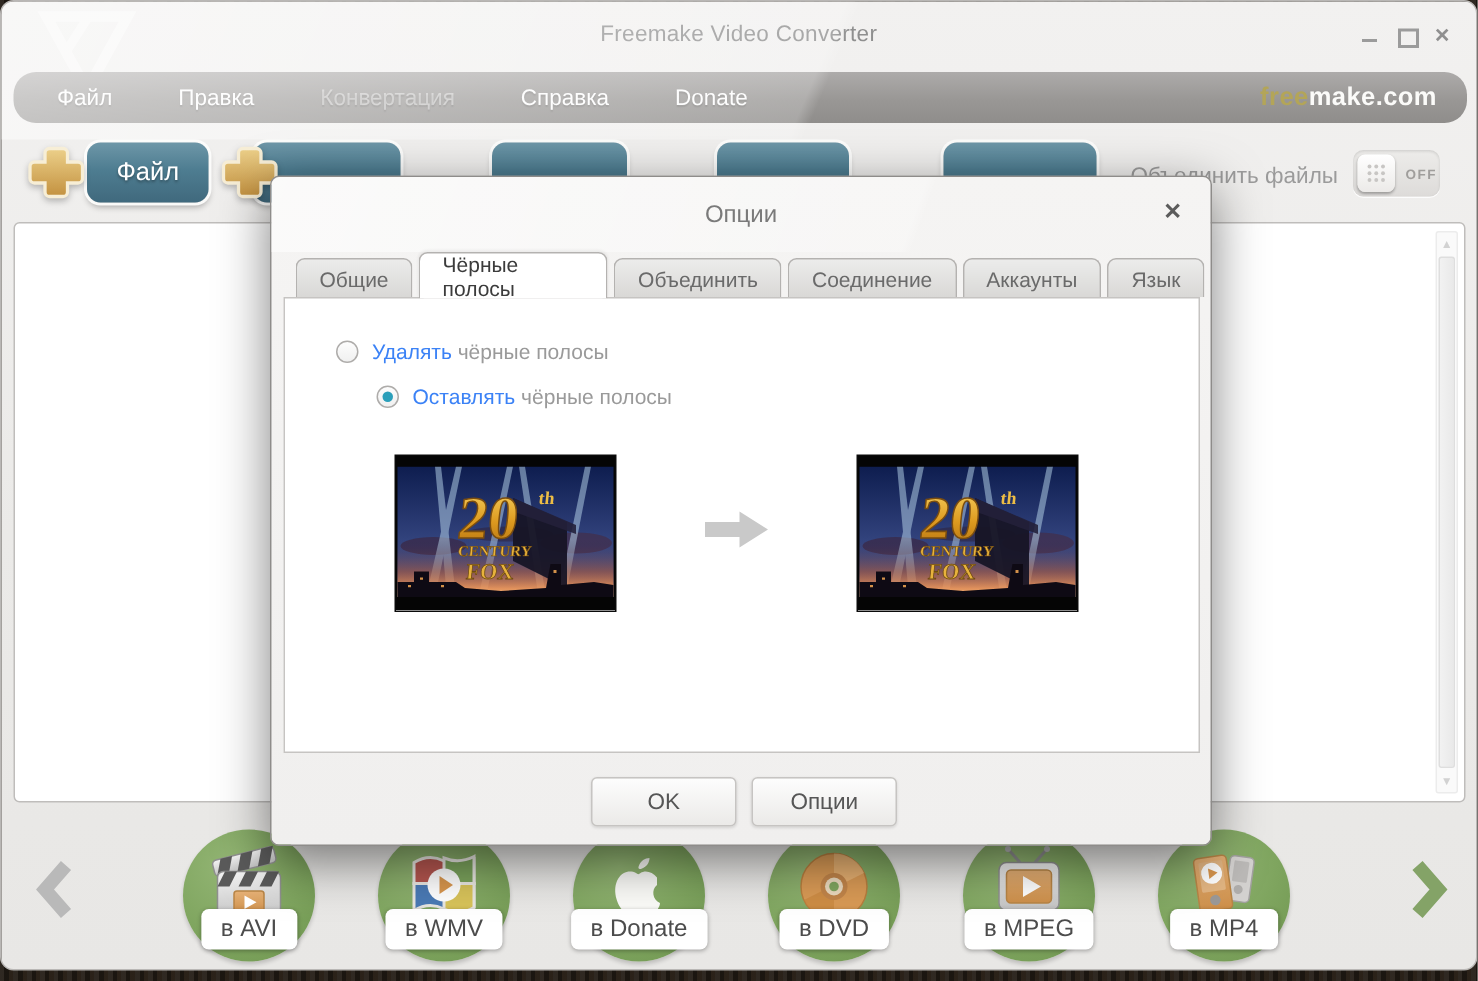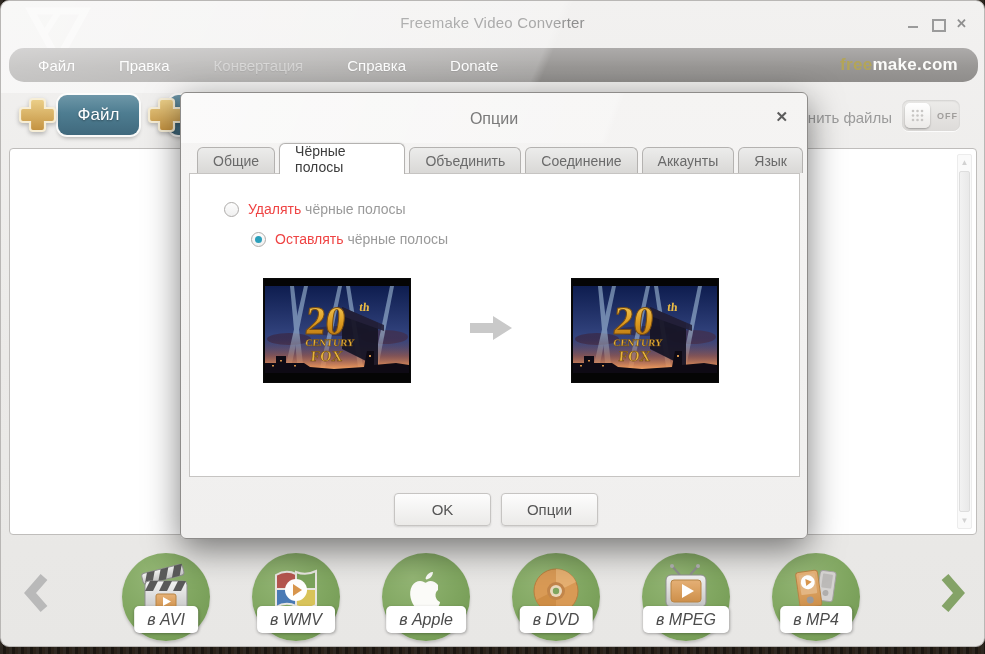--- a/index.html
+++ b/index.html
@@ -94,25 +94,25 @@
   .circle {
     position:absolute; left:0; top:0; width:88px; height:88px; border-radius:50%;
     background:radial-gradient(circle at 35% 28%, #93b574 0%, #7fa55f 55%, #6f9650 100%);
     box-shadow:0 2px 3px rgba(0,0,0,.18);
   }
   .fmt-icon { position:absolute; left:16px; top:10px; }
   .pill {
     position:absolute; left:50%; transform:translateX(-50%); top:53px; height:27px;
     background:#fff; border-radius:5px; padding:0 13px; white-space:nowrap;
     box-shadow:0 1px 3px rgba(0,0,0,.3); font-size:16px; color:#4c4c4c;
-    display:flex; align-items:center;font-style:italic;
+    display:flex; align-items:center;
   }
   
   .dialog {
-    position:absolute; left:180px; top:92px; width:628px; height:447px; z-index:50;
+    position:absolute; left:180px; top:117px; width:628px; height:447px; z-index:50;
     background:linear-gradient(180deg,#f5f4f3, #f0efee); border:1px solid #8e8c8a; border-radius:6px;
     box-shadow:0 10px 34px rgba(0,0,0,.5);
   }
   .dlg-sheen {
     position:absolute; left:0; top:0; width:100%; height:50px; pointer-events:none;
     background:linear-gradient(110deg, rgba(255,255,255,.6) 0%, rgba(255,255,255,.25) 68%, rgba(255,255,255,0) 69%);
     border-radius:6px 6px 0 0;
   }
   .dlg-title { position:absolute; left:0; right:0; top:17px; text-align:center; font-size:16px; color:#7a7a7a; }
   .dlg-close { position:absolute; right:19px; top:16px; font-size:15px; font-weight:bold; color:#5c5c5c; cursor:pointer; line-height:1; }
@@ -134,21 +134,21 @@
   .radio-row.r1 { top:27px; } .radio-row.r2 { top:57px;margin-left:27px; }
   .radio {
     width:15px; height:15px; border-radius:50%; border:1px solid #aeacaa;
     background:linear-gradient(180deg,#fdfdfd,#f0f0f0); position:relative; flex:none;
   }
   .radio.checked::after {
     content:""; position:absolute; left:3px; top:3px; width:7px; height:7px;
     border-radius:50%; background:#2b9fba;
   }
   .radio-text { font-size:14px; }
-  .radio-text .strong { color:#ef4444; }
+  .radio-text .strong { color:#3b82f6; }
   .radio-text .rest { color:#9a9a9a; }
   .fox-img { position:absolute; top:105px; box-shadow:0 0 0 1px #0a0a0a; }
   .fox-before { left:74px; } .fox-after { left:382px; }
   .arrow-icon { position:absolute; left:280px; top:140px; }
   .dlg-btn {
     position:absolute; top:400px; width:97px; height:33px; border-radius:4px;
     background:linear-gradient(180deg,#fdfdfd,#ebeae8); border:1px solid #c6c4c2;
     font-size:15px; color:#565656; display:flex; align-items:center; justify-content:center;
     box-shadow:0 1px 2px rgba(0,0,0,.12); cursor:pointer; font-family:"Liberation Sans", sans-serif;
   }
@@ -295,21 +295,21 @@
         </svg>
         <div class="pill">в WMV</div>
       </div>
 
       <div class="car-item" style="left:381px">
         <div class="circle"></div>
         <svg class="fmt-icon" width="56" height="56" viewBox="0 0 56 56">
           <path d="M40,22c-3-4-8-5-11-3c-1,1-2,1-3,0c-4-2-9-1-12,4c-4,7-1,17 4,22c2,2 4,3 6,3c2-1 3-1 5-1c2,0 3,1 5,1c2,0 4-1 6-4c1-2 2-3 2-5c-5-2-6-9-2-12z" fill="#fbfbf8"></path>
           <path d="M30,16c3-1 5-4 5-7c-3,0-6,2-7,5c-1,2 0,3 2,2z" fill="#fbfbf8"></path>
         </svg>
-        <div class="pill">в Apple</div>
+        <div class="pill">в Donate</div>
       </div>
 
       <div class="car-item" style="left:511px">
         <div class="circle"></div>
         <svg class="fmt-icon" width="56" height="56" viewBox="0 0 56 56">
           <circle cx="28" cy="28" r="22" fill="#d99a55" stroke="#b87e3e"></circle>
           <path d="M28,6 a22,22 0 0 1 20,13 l-14,7 a6,6 0 0 0 -6,-4 z" fill="#e8b477" opacity=".85"></path>
           <path d="M28,50 a22,22 0 0 1 -20,-13 l14,-7 a6,6 0 0 0 6,4 z" fill="#c9883f" opacity=".7"></path>
           <circle cx="28" cy="28" r="9" fill="#c2854a"></circle>
           <circle cx="28" cy="28" r="6" fill="#ead9be"></circle>

